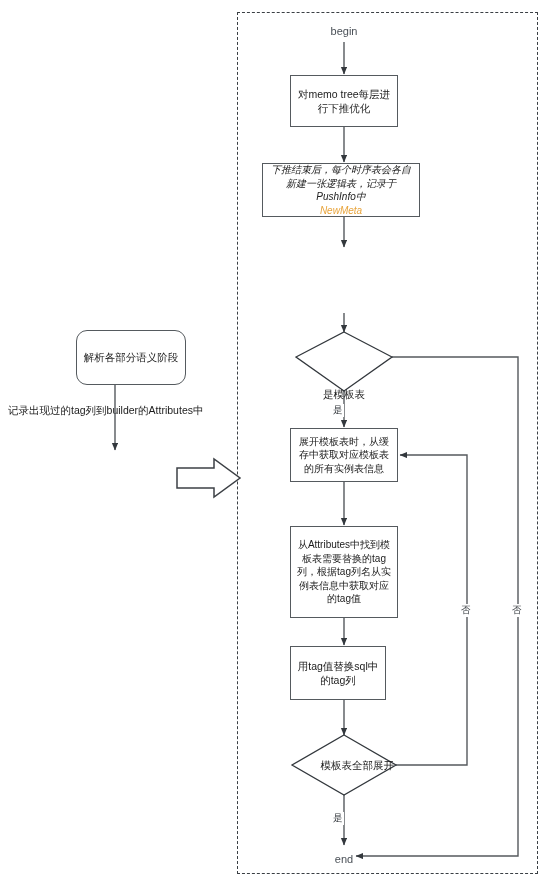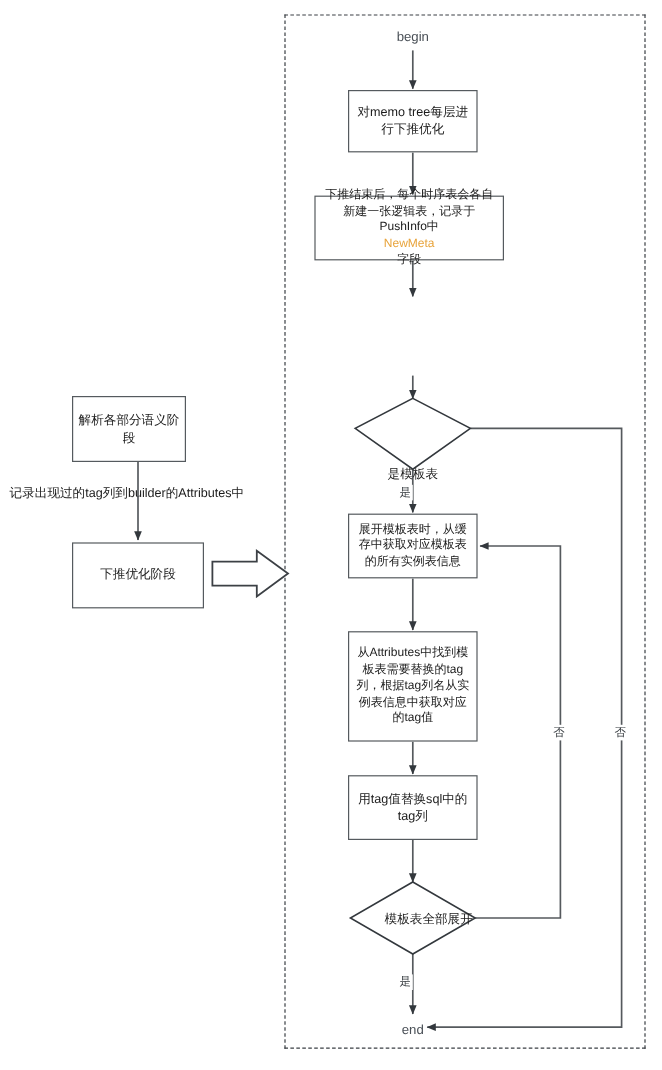--- a/index.html
+++ b/index.html
@@ -57,49 +57,45 @@
       <path d="M344,700 L344,735"></path>
 
       <path d="M344,795 L344,845"></path>
 
       <path d="M396,765 L467,765 L467,455 L400,455"></path>
 
       <path d="M392,357 L518,357 L518,856 L356,856"></path>
     </g>
   </svg>
 
-  <div class="node n-sm" style="left:60px;top:330px;width:95px;height:55px;">
+  <div class="node n-sm" style="left:76px;top:330px;width:110px;height:55px;border-radius:11px;">
     <span>解析各部分语义阶段</span>
   </div>
 
   <div class="hint" style="left:8px;top:404px;">记录出现过的tag列到builder的Attributes中</div>
 
   <svg width="552" height="892" style="position:absolute;left:0;top:0;pointer-events:none;" xmlns="http://www.w3.org/2000/svg">
     <g stroke="#55595d" stroke-width="1.4" fill="none" marker-end="url(#arw)">
       <path d="M115,385 L115,450"></path>
     </g>
 
     <path d="M177,468 L214,468 L214,459 L240,478 L214,497 L214,488 L177,488 Z" fill="#ffffff" stroke="#3c4045" stroke-width="1.5"></path>
   </svg>
 
-  <div class="node n-sm" style="left:60px;top:452px;width:110px;height:55px;">
-    <span>下推优化阶段</span>
-  </div>
 
   <div class="plainlabel" style="left:294px;top:25px;width:100px;">begin</div>
 
   <div class="node n-sm" style="left:290px;top:75px;width:108px;height:52px;">
     <span>对memo tree每层进行下推优化</span>
   </div>
 
-  <div class="node n-xs" style="left:262px;top:163px;width:158px;height:54px;">
+  <div class="node n-xs" style="left:262px;top:163px;width:158px;height:54px;font-style:italic;">
     <span>
         <span>下推结束后，每个时序表会各自新建一张逻辑表，记录于PushInfo中</span>
         <span class="accent">NewMeta</span>
-        <span>字段</span>
       </span>
   </div>
 
 
   <svg width="552" height="892" style="position:absolute;left:0;top:0;pointer-events:none;" xmlns="http://www.w3.org/2000/svg">
     <path d="M344,332 L392,357 L344,391 L296,357 Z" fill="#ffffff" stroke="#33383d" stroke-width="1.3"></path>
     <path d="M344,735 L396,765 L344,795 L292,765 Z" fill="#ffffff" stroke="#33383d" stroke-width="1.3"></path>
   </svg>
   <div class="plainlabel" style="left:304px;top:352px;width:80px;color:#1b1b1b;font-size:10.5px;margin-top:36px;">是模板表</div>
 
@@ -107,21 +103,21 @@
   <div class="edgelabel" style="left:511px;top:604px;">否</div>
 
   <div class="node n-xs" style="left:290px;top:428px;width:108px;height:54px;justify-content:center;">
     <span>展开模板表时，从缓存中获取对应模板表的所有实例表信息</span>
   </div>
 
   <div class="node n-xs" style="left:290px;top:526px;width:108px;height:92px;">
     <span>从Attributes中找到模板表需要替换的tag列，根据tag列名从实例表信息中获取对应的tag值</span>
   </div>
 
-  <div class="node n-sm" style="left:290px;top:646px;width:108px;height:54px;">
+  <div class="node n-sm" style="left:290px;top:646px;width:96px;height:54px;">
     <span>用tag值替换sql中的tag列</span>
   </div>
 
   <div class="plainlabel" style="left:294px;top:759px;width:100px;color:#1b1b1b;font-size:10.5px;text-align:right;">模板表全部展开</div>
 
   <div class="edgelabel" style="left:332px;top:812px;">是</div>
   <div class="edgelabel" style="left:460px;top:604px;">否</div>
 
   <div class="plainlabel" style="left:294px;top:853px;width:100px;">end</div>
 

